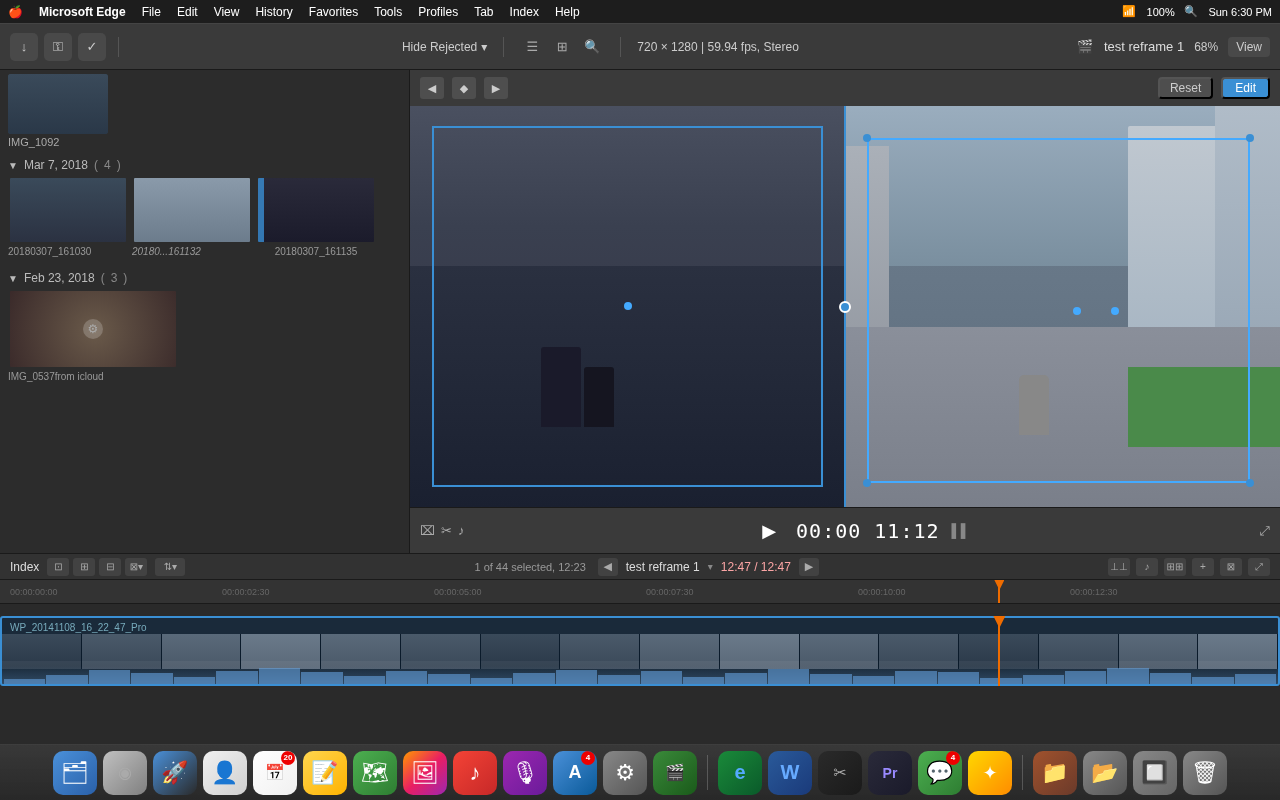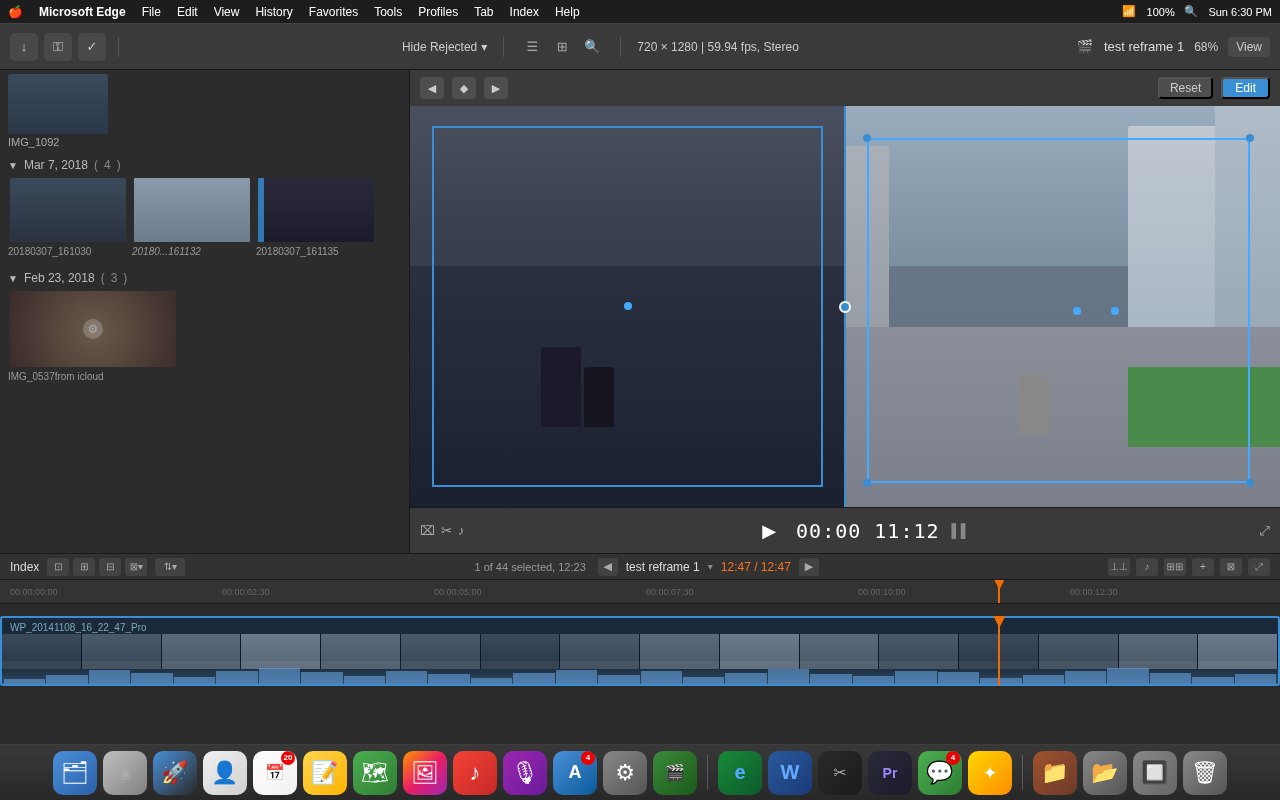--- a/index.html
+++ b/index.html
@@ -325,21 +325,21 @@
     .index-btn {
       font-size: 12px; color: #ddd; cursor: pointer; font-weight: 500;
     }
     .status-icons { display: flex; gap: 4px; }
     .status-icon { width: 22px; height: 18px; background: rgba(255,255,255,0.08); border-radius: 3px; display: flex; align-items: center; justify-content: center; font-size: 10px; color: #aaa; cursor: pointer; }
     .status-center { flex: 1; display: flex; align-items: center; justify-content: center; gap: 12px; }
     .status-count { font-size: 11px; color: #999; }
     .timeline-nav { display: flex; align-items: center; gap: 8px; }
     .timeline-nav-btn { width: 20px; height: 18px; background: rgba(255,255,255,0.08); border-radius: 3px; display: flex; align-items: center; justify-content: center; font-size: 11px; color: #aaa; cursor: pointer; }
     .sequence-name { font-size: 12px; color: #ddd; cursor: pointer; }
-    .sequence-time { font-size: 12px; color: #f97316; }
+    .sequence-time { font-size: 12px; color: #fca5a5; }
     .status-right { display: flex; align-items: center; gap: 6px; }
     .status-right-btn { width: 22px; height: 18px; background: rgba(255,255,255,0.08); border-radius: 3px; display: flex; align-items: center; justify-content: center; font-size: 10px; color: #aaa; cursor: pointer; }
 
     
     .timeline-area {
       height: 165px;
       background: #2a2a2a;
       border-top: 1px solid #1a1a1a;
       display: flex;
       flex-direction: column;
@@ -612,21 +612,21 @@
             </div>
             <span class="clip-name-label" style="max-width:120px;font-style:italic;">20180...161132</span>
           </div>
 
           <div class="clip-item">
             <div class="clip-thumb" style="width:120px; height:68px;">
               <div class="clip-thumb-bg thumb-dark" style="width:120px;height:68px; position:relative;">
                 <div style="position:absolute;left:0;top:0;bottom:0;width:6px;background:#3a8fd4;opacity:0.8;"></div>
               </div>
             </div>
-            <span class="clip-name-label" style="max-width:120px;">20180307_161135</span>
+            <span class="clip-name-label" style="max-width:120px;text-align:center;">20180307_161135</span>
           </div>
         </div>
       </div>
 
       <div class="date-group">
         <div class="date-header">
           <span class="date-arrow">▼</span>
           <span>Feb 23, 2018</span>
           <span class="date-count">(</span>
           <span class="date-count">3</span>

